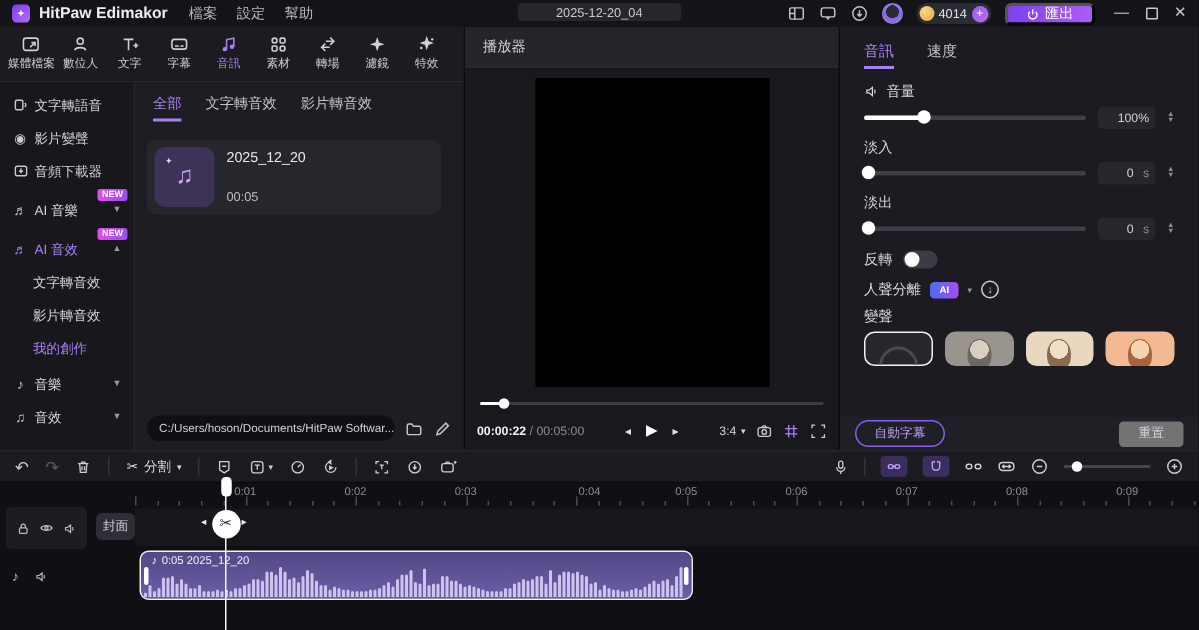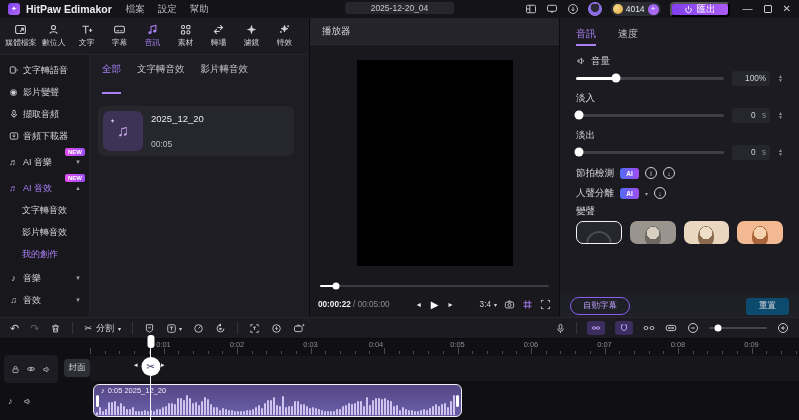--- a/index.html
+++ b/index.html
@@ -46,21 +46,21 @@
   .sb-item.active, .sb-item.active .ic { color:#a981f5; }
   .sb-item.sub { padding-left:18px; }
   .sb-item.sel { color:#a981f5; }
   .sb-caret { margin-left:auto; font-size:6px; color:#9a9aa2; }
   .new-badge { position:absolute; right:0px; top:-4px; background:linear-gradient(90deg,#e14df0,#9a4df2); color:#fff;
     font-size:6px; font-weight:bold; padding:0px 3px; border-radius:2px; line-height:8px; }
 
   
   .library { flex:1; background:#1d1d23; display:flex; flex-direction:column; position:relative; }
   .lib-tabs { display:flex; gap:16px; padding:8px 12px 6px 12px; font-size:9.5px; color:#c3c3cb; }
-  .lib-tab { cursor:pointer; padding-bottom:16px; }
+  .lib-tab { cursor:pointer; padding-bottom:3px; }
   .lib-tab.active { color:#a981f5; border-bottom:2px solid #a981f5; }
   .media-card { margin:6px 8px; background:#26262d; border-radius:6px; padding:5px; display:flex; gap:8px; width:196px; cursor:pointer; }
   .media-thumb { width:40px; height:40px; border-radius:7px; background:#3d3356; display:flex; align-items:center; justify-content:center;
     color:#cfa6f2; font-size:16px; position:relative; }
   .media-thumb .spark { position:absolute; left:7px; top:6px; font-size:6px; color:#e6d2fa; }
   .media-meta { display:flex; flex-direction:column; justify-content:space-between; padding:2px 0; }
   .media-title { font-size:9.5px; color:#e8e8ee; }
   .media-dur { font-size:8.5px; color:#bdbdc6; }
   .path-row { position:absolute; bottom:6px; left:8px; right:8px; display:flex; align-items:center; gap:7px; }
   .path-input { flex:1; background:#0f0f14; border-radius:9px; height:17px; display:flex; align-items:center;
@@ -111,21 +111,21 @@
   .vc-label { height:14px; color:#d8d8de; margin-top:2px; }
   .vc-row { display:flex; gap:8px; margin-top:2px; }
   .vc-card { width:46px; height:23px; border-radius:7px; position:relative; overflow:hidden; cursor:pointer; }
   .vc-card.sel { background:#26262d; border:1.5px solid #f2f2f6; }
   .vc-card .arc { position:absolute; left:50%; top:9px; transform:translateX(-50%); width:26px; height:26px;
     border-radius:50%; border:2px solid #4a4a54; }
   .face { position:absolute; left:50%; top:5px; transform:translateX(-50%); width:16px; height:20px; border-radius:50% 50% 40% 40%; }
   .props-footer { position:absolute; bottom:0; left:0; right:0; height:22px; background:#1f1f26; display:flex;
     align-items:center; padding:0 10px; }
   .auto-sub-btn { border:1px solid #8a5cf0; color:#b9a0f5; font-size:8.5px; border-radius:9px; padding:2px 12px; background:transparent; }
-  .reset-btn { margin-left:auto; background:#0c4a6e; color:#d2d2da; font-size:8.5px; border-radius:3px; padding:2.5px 13px; border:none; }
+  .reset-btn { margin-left:auto; background:#737373; color:#d2d2da; font-size:8.5px; border-radius:3px; padding:2.5px 13px; border:none; }
 
   
   .tl-toolbar { flex:0 0 22px; background:#1b1b21; border-top:1px solid #26262c; border-bottom:1px solid #0b0b0f;
     display:flex; align-items:center; padding:0 10px; gap:11px; color:#cdcdd5; }
   .tl-toolbar .dim { color:#5c5c64; }
   .tdiv { width:1px; height:12px; background:#33333b; }
   .split-grp { display:flex; align-items:center; gap:4px; font-size:9px; color:#dcdce2; }
   .tl-right { margin-left:auto; display:flex; align-items:center; gap:10px; }
   .link-chip { width:18px; height:14px; border-radius:3px; background:#3b2d5e; color:#bfa0f8; display:flex; align-items:center; justify-content:center; }
   .plain-chip { color:#cdcdd5; display:flex; align-items:center; }
@@ -290,29 +290,20 @@
               </span>
             <span>文字轉語音</span>
             </div>
           <div class="sb-item">
             <span class="ic">◉</span>
             <span>影片變聲</span>
             </div>
           <div class="sb-item">
             <span class="ic">
                 <svg width="10" height="10" viewBox="0 0 16 16" fill="none" stroke="currentColor" stroke-width="1.5">
-                  <rect x="6" y="2" width="4" height="7" rx="2"></rect>
-                  <path d="M4 8a4 4 0 0 0 8 0M8 12v2"></path>
-                </svg>
-              </span>
-            <span>擷取音頻</span>
-            </div>
-          <div class="sb-item">
-            <span class="ic">
-                <svg width="10" height="10" viewBox="0 0 16 16" fill="none" stroke="currentColor" stroke-width="1.5">
                   <rect x="2" y="3" width="12" height="10" rx="2"></rect>
                   <path d="M8 5v4M6 7.5L8 9.5l2-2"></path>
                 </svg>
               </span>
             <span>音頻下載器</span>
             </div>
           <div class="sb-item" style="margin-top:4px;">
             <span class="ic">♬</span>
             <span>AI 音樂</span>
             <span class="new-badge">NEW</span>
@@ -350,20 +341,33 @@
             <span class="lib-tab active">全部</span>
             <span class="lib-tab">文字轉音效</span>
             <span class="lib-tab">影片轉音效</span>
           </div>
           <div class="media-card">
             <div class="media-thumb">♫<span class="spark">✦</span></div>
             <div class="media-meta">
               <div class="media-title">2025_12_20</div>
               <div class="media-dur">00:05</div>
             </div>
+          </div>
+          <div class="path-row">
+            <div class="path-input">C:/Users/hoson/Documents/HitPaw Softwar...</div>
+            <span class="ic">
+                <svg width="12" height="12" viewBox="0 0 16 16" fill="none" stroke="currentColor" stroke-width="1.3">
+                  <path d="M2 5a1.5 1.5 0 0 1 1.5-1.5H6l1.5 2h5A1.5 1.5 0 0 1 14 7v4.5A1.5 1.5 0 0 1 12.5 13h-9A1.5 1.5 0 0 1 2 11.5z"></path>
+                </svg>
+              </span>
+            <span class="ic">
+                <svg width="12" height="12" viewBox="0 0 16 16" fill="none" stroke="currentColor" stroke-width="1.3">
+                  <path d="M3 13l.8-3L11 2.8l2.2 2.2L6 12.2z"></path>
+                </svg>
+              </span>
           </div>
         </div>
       </div>
     </div>
 
     <div class="player-col">
       <div class="player-head">播放器</div>
       <div class="video-zone">
           <div class="video-black"></div>
         </div>
@@ -455,25 +459,25 @@
           <div class="slider">
               <div class="fill" style="width: 0%;"></div>
               <div class="knob" style="left: 2%;"></div>
             </div>
           <span class="val-box"><span>0</span>&nbsp;<span style="color:#8d8d96">s</span></span>
           <span class="stepper">
               <span>▲</span>
               <span>▼</span>
             </span>
         </div>
-        <div class="ai-row">
-          <span>節拍檢測</span>
-          <span class="ai-badge">AI</span>
-          <span class="circ-ic">i</span>
-          <span class="circ-ic">↓</span>
+        <div class="toggle-row">
+          <span>反轉</span>
+          <span class="toggle">
+              <span class="tknob"></span>
+            </span>
         </div>
         <div class="ai-row">
           <span>人聲分離</span>
           <span class="ai-badge">AI</span>
           <span class="small-caret">▾</span>
           <span class="circ-ic">↓</span>
         </div>
         <div class="vc-label">變聲</div>
         <div class="vc-row">
           <div class="vc-card sel">
@@ -607,21 +611,21 @@
           </svg>
         </span>
     </div>
   </div>
 
   <div class="timeline">
     <div class="ruler" id="ruler">
         <span class="rlabel" style="left: 163.5px;">0:01</span>
         <span class="rlabel" style="left: 237px;">0:02</span>
         <span class="rlabel" style="left: 310.5px;">0:03</span>
-        <span class="rlabel" style="left: 376px;">0:04</span>
+        <span class="rlabel" style="left: 393px;">0:04</span>
         <span class="rlabel" style="left: 457.5px;">0:05</span>
         <span class="rlabel" style="left: 531px;">0:06</span>
         <span class="rlabel" style="left: 604.5px;">0:07</span>
         <span class="rlabel" style="left: 678px;">0:08</span>
         <span class="rlabel" style="left: 751.5px;">0:09</span>
         <span class="tick" style="left: 90px; height: 6px;"></span>
         <span class="tick" style="left: 104.7px; height: 3px;"></span>
         <span class="tick" style="left: 119.4px; height: 3px;"></span>
         <span class="tick" style="left: 134.1px; height: 3px;"></span>
         <span class="tick" style="left: 148.8px; height: 3px;"></span>

